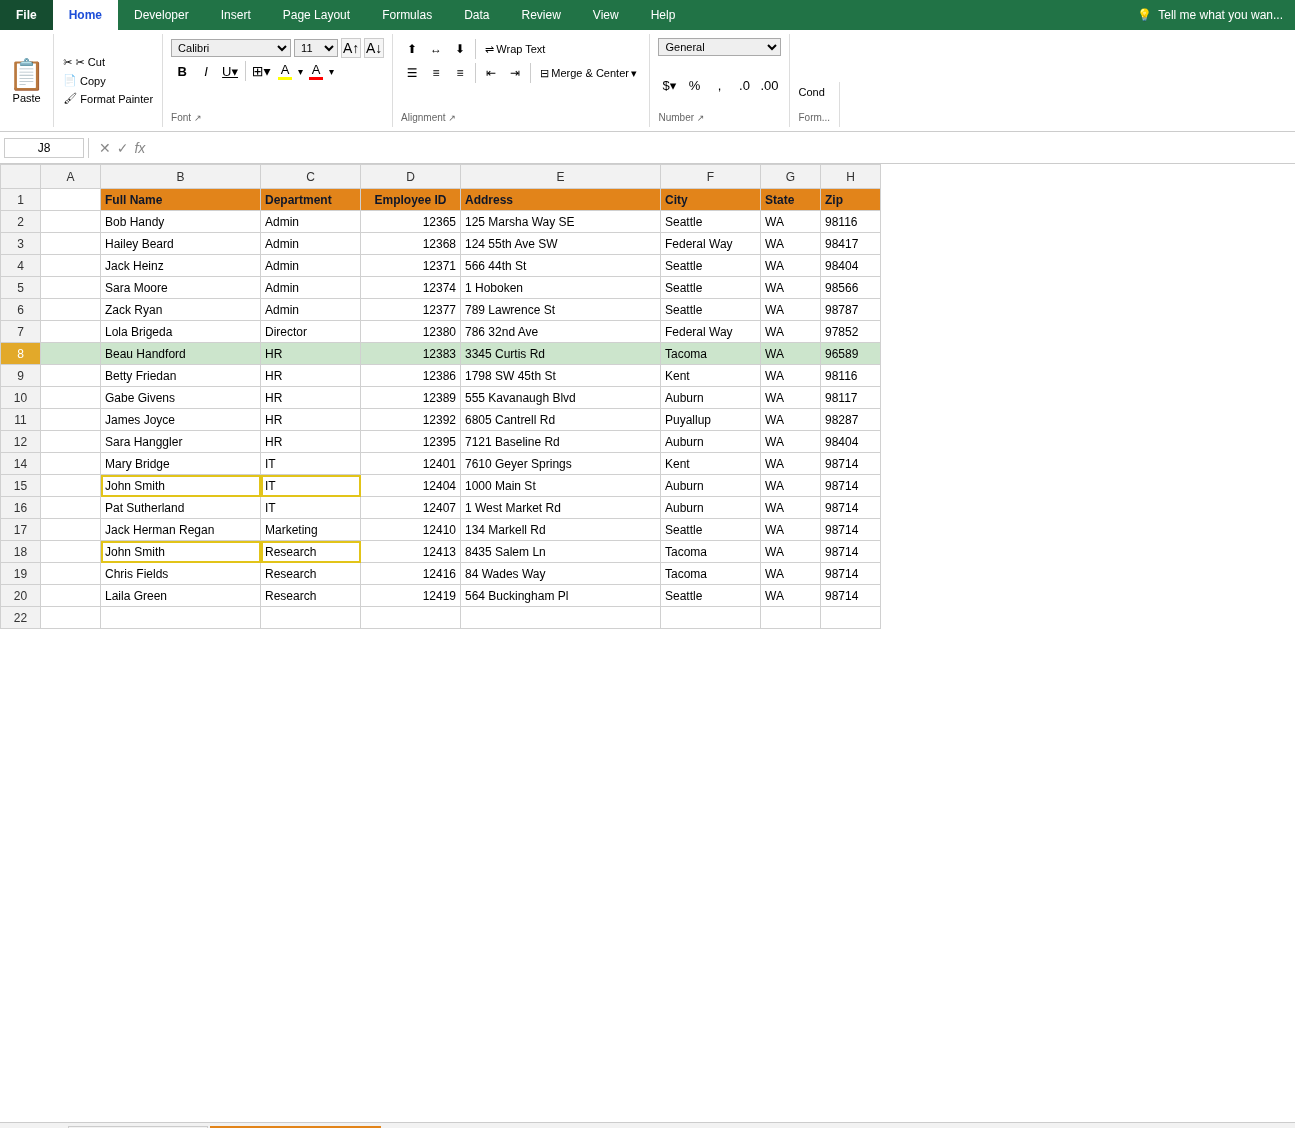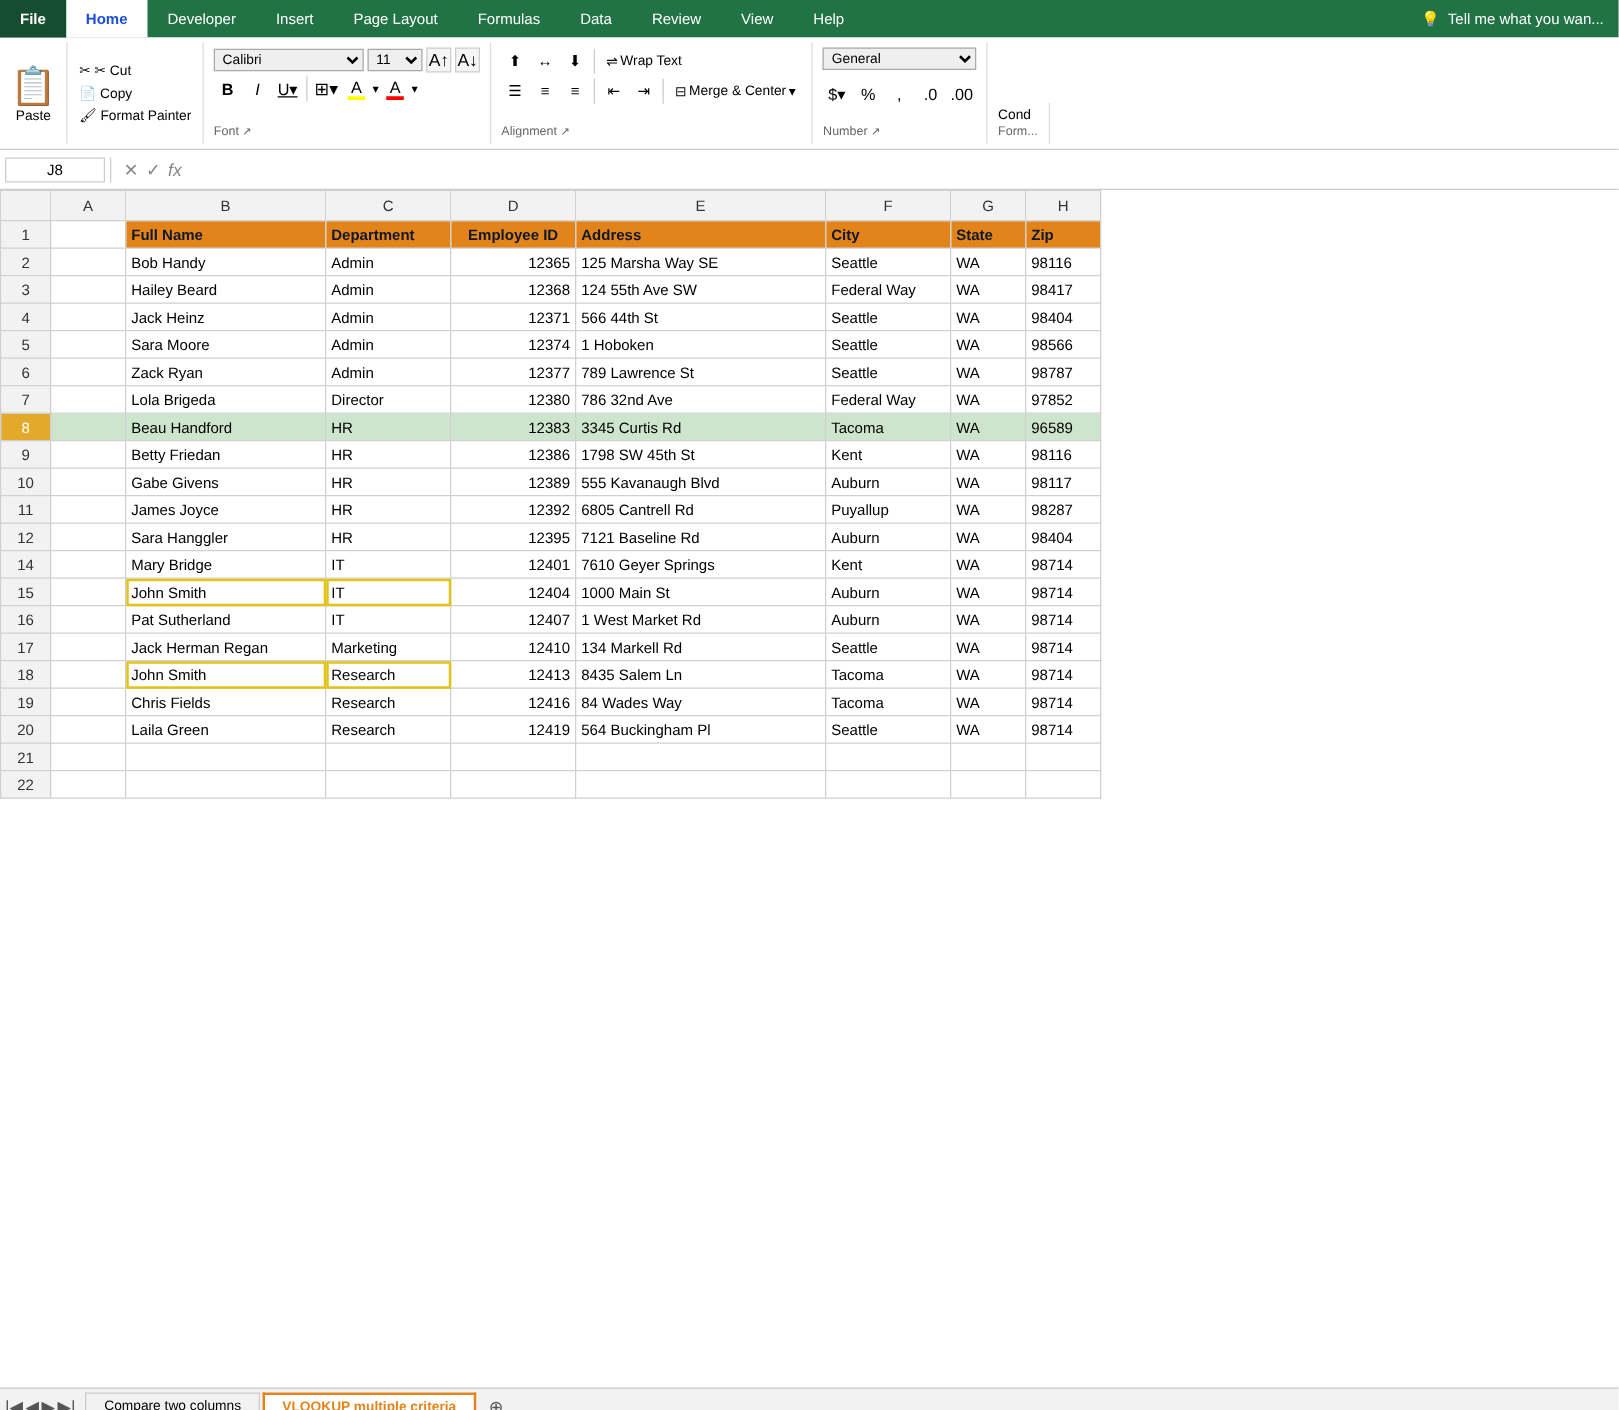--- a/index.html
+++ b/index.html
@@ -159,21 +159,21 @@
         <span>⊟</span>
         <span>Merge &amp; Center</span>
         <span>▾</span>
       </div>
     </div>
     <div style="font-size:10px;color:#666;margin-top:auto;">
       Alignment <span style="font-size:9px;">↗</span>
     </div>
   </div>
 
-  <div style="display:flex;flex-direction:column;padding:4px 8px;border-right:1px solid #ddd;min-width:140px;gap:6px;">
+  <div style="display:flex;flex-direction:column;padding:4px 8px;border-right:1px solid #ddd;min-width:140px;gap:16px;">
     <select class="number-select" style="margin-bottom:2px;">
       <option>General</option>
     </select>
     <div style="display:flex;gap:3px;align-items:center;">
       <button class="font-btn">$▾</button>
       <button class="font-btn">%</button>
       <button class="font-btn">,</button>
       <button class="font-btn">.0</button>
       <button class="font-btn">.00</button>
     </div>
@@ -435,31 +435,20 @@
         <td class="cell">Laila Green</td>
         <td class="cell">Research</td>
         <td class="cell" style="text-align:right;">12419</td>
         <td class="cell">564 Buckingham Pl</td>
         <td class="cell">Seattle</td>
         <td class="cell">WA</td>
         <td class="cell">98714</td>
       </tr>
 
       <tr>
-          <td class="row-header">21</td>
-          <td class="cell"></td>
-          <td class="cell"></td>
-          <td class="cell"></td>
-          <td class="cell"></td>
-          <td class="cell"></td>
-          <td class="cell"></td>
-          <td class="cell"></td>
-          <td class="cell"></td>
-        </tr>
-      <tr>
           <td class="row-header">22</td>
           <td class="cell"></td>
           <td class="cell"></td>
           <td class="cell"></td>
           <td class="cell"></td>
           <td class="cell"></td>
           <td class="cell"></td>
           <td class="cell"></td>
           <td class="cell"></td>
         </tr>

